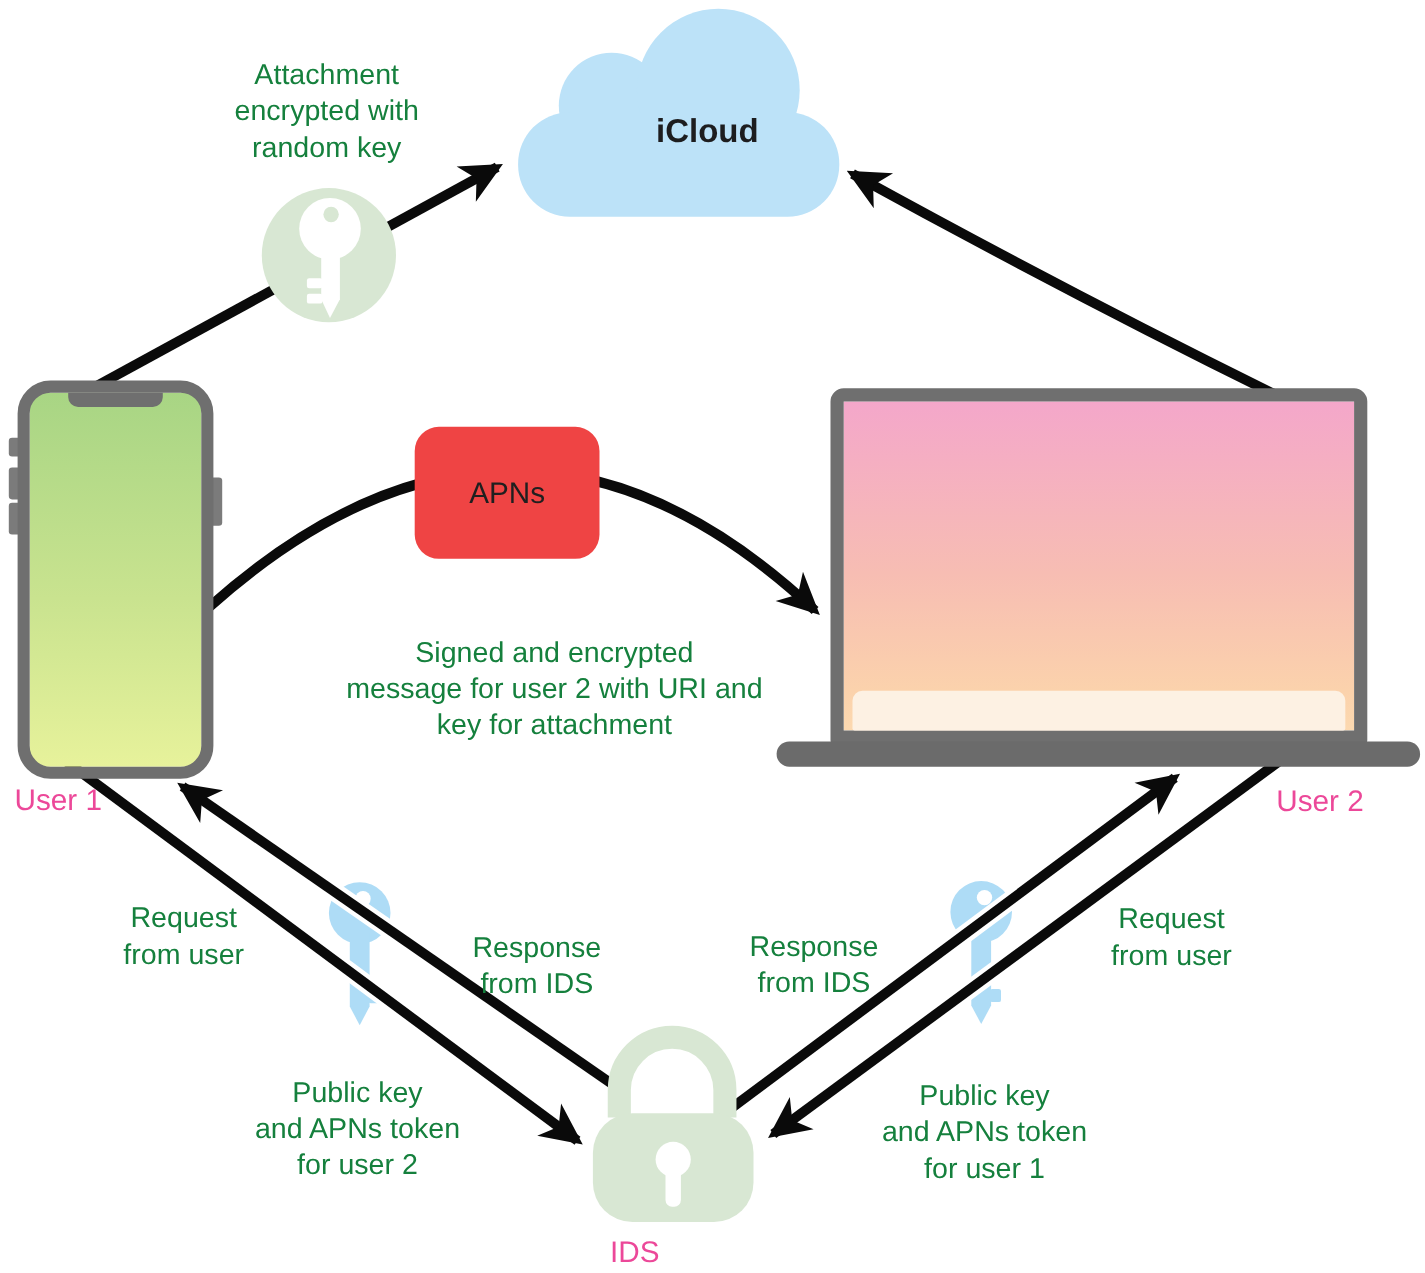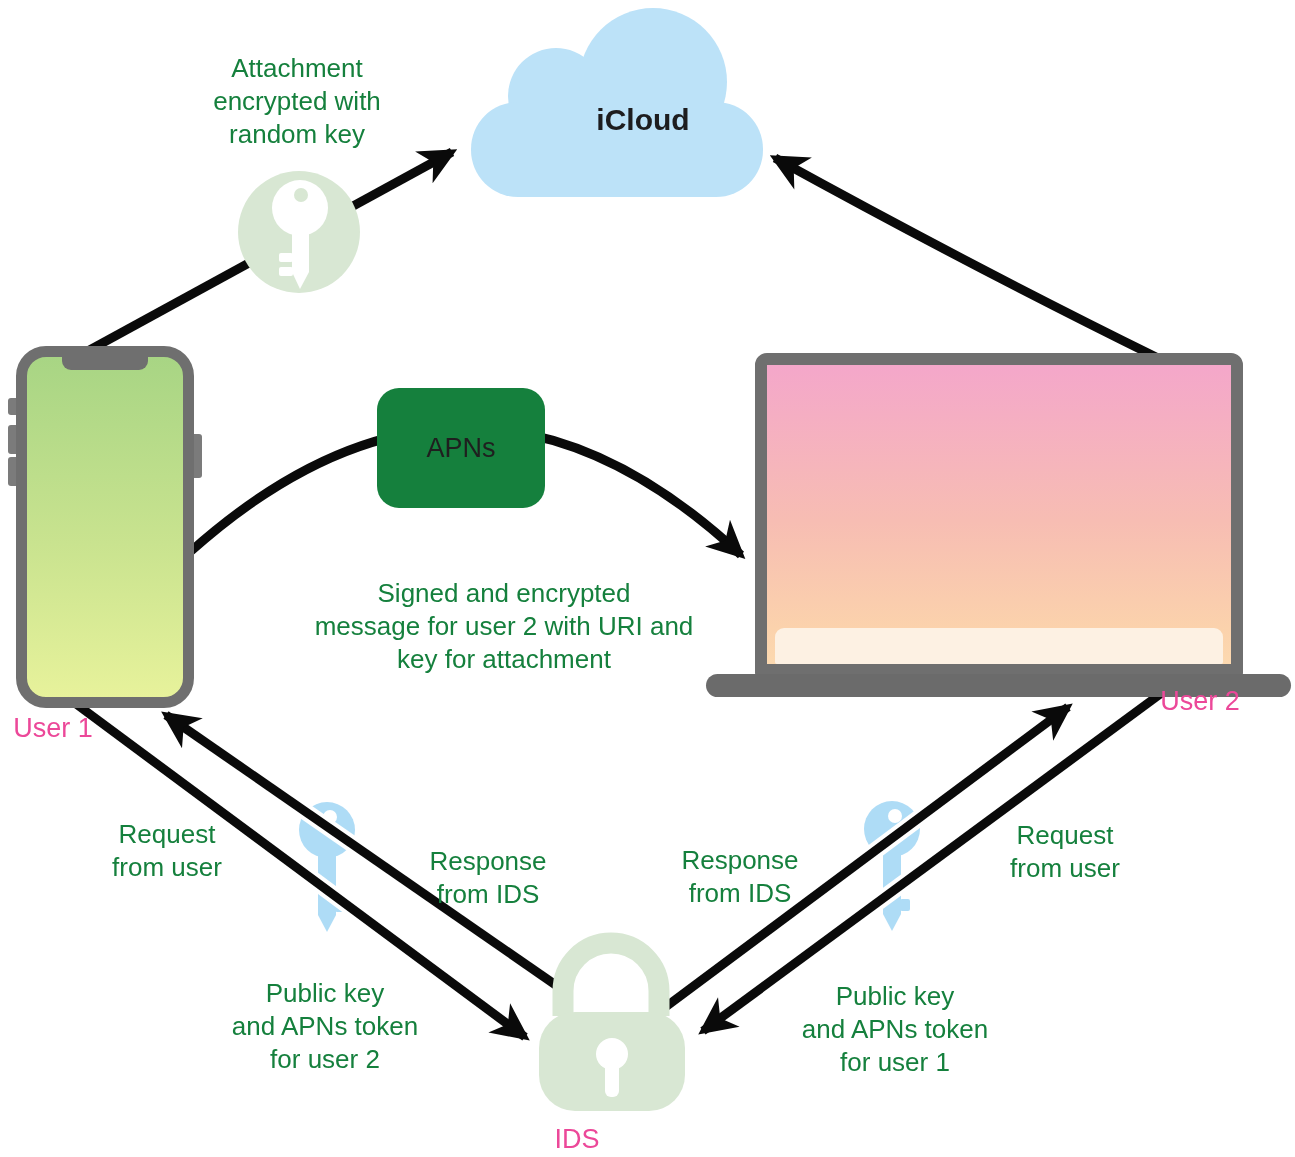--- a/index.html
+++ b/index.html
@@ -28,21 +28,21 @@
   .laptop-screen{position:absolute;left:755px;top:353px;width:488px;height:323px;box-sizing:border-box;
          border:12px solid #6F6F6F;border-radius:12px 12px 3px 3px;
          background:linear-gradient(180deg,#F4A7CA 0%,#F7BDB3 52%,#FBD2AC 88%,#FCD9B0 100%);z-index:3;}
   .laptop-dock{position:absolute;left:8px;right:8px;bottom:0;height:36px;
          background:#FDF1E3;border-radius:9px 9px 2px 2px;}
   .laptop-base{position:absolute;left:706px;top:674px;width:585px;height:23px;
          background:#6B6B6B;border-radius:12px;z-index:3;}
 
   
   .apns-box{position:absolute;left:377px;top:388px;width:168px;height:120px;
-         background:#15803d;border-radius:22px;display:flex;align-items:center;justify-content:center;
+         background:#ef4444;border-radius:22px;display:flex;align-items:center;justify-content:center;
          font-size:27px;color:#1f1f1f;z-index:3;}
 </style>
 </head>
 <body>
 
 <div id="stage">
 
   <svg id="diagram-svg" width="1295" height="1157" viewBox="0 0 1295 1157">
     <defs>
       <marker id="ah" viewBox="0 0 10 10" refX="8.5" refY="5" markerWidth="4.4" markerHeight="4.4" orient="auto" markerUnits="strokeWidth">
@@ -127,21 +127,21 @@
   <div class="note" style="left:297px;top:101px;">Attachment
 encrypted with
 random key</div>
 
   <div class="note" style="left:460px;top:626px;margin-left:44px;">Signed and encrypted
 message for user 2 with URI and
 key for attachment</div>
 
   <div class="nlabel" style="left:53px;top:728px;">User 1</div>
 
-  <div class="nlabel" style="left:1200px;top:701px;">User 2</div>
+  <div class="nlabel" style="left:1200px;top:729px;">User 2</div>
 
   <div class="note" style="left:167px;top:851px;">Request
 from user</div>
 
   <div class="note" style="left:488px;top:878px;">Response
 from IDS</div>
 
   <div class="note" style="left:325px;top:1026px;">Public key
 and APNs token
 for user 2</div>

